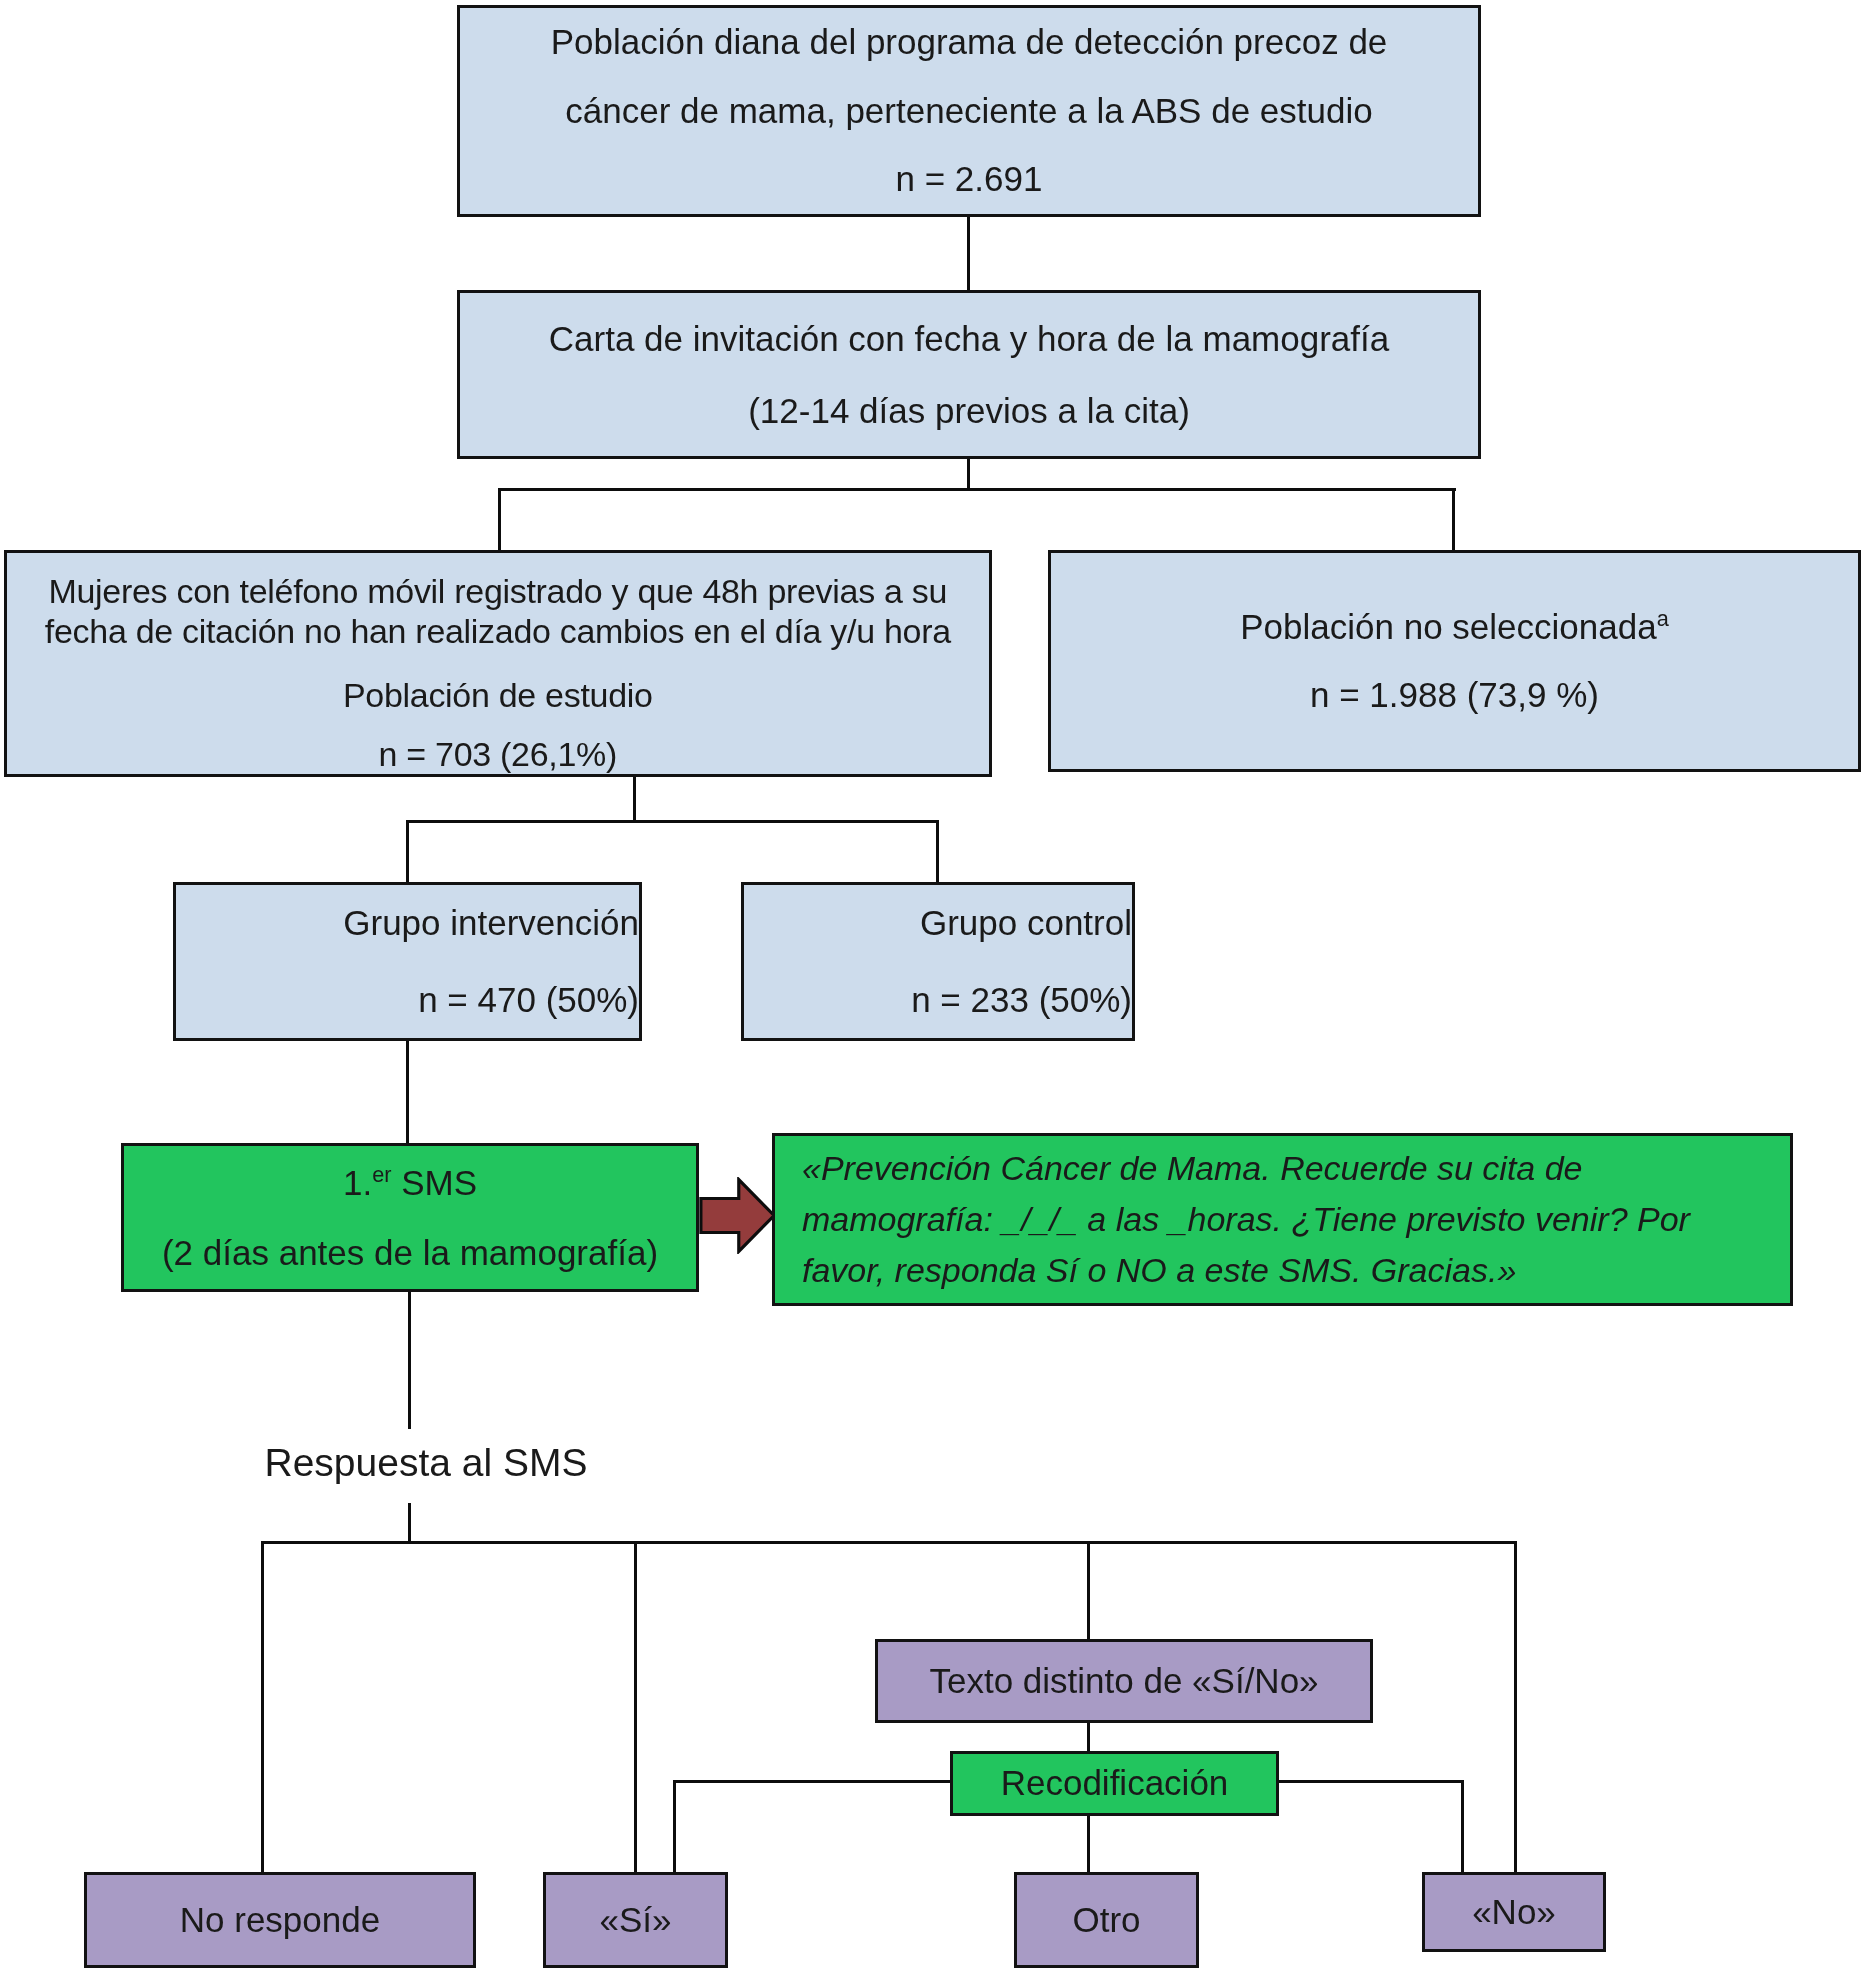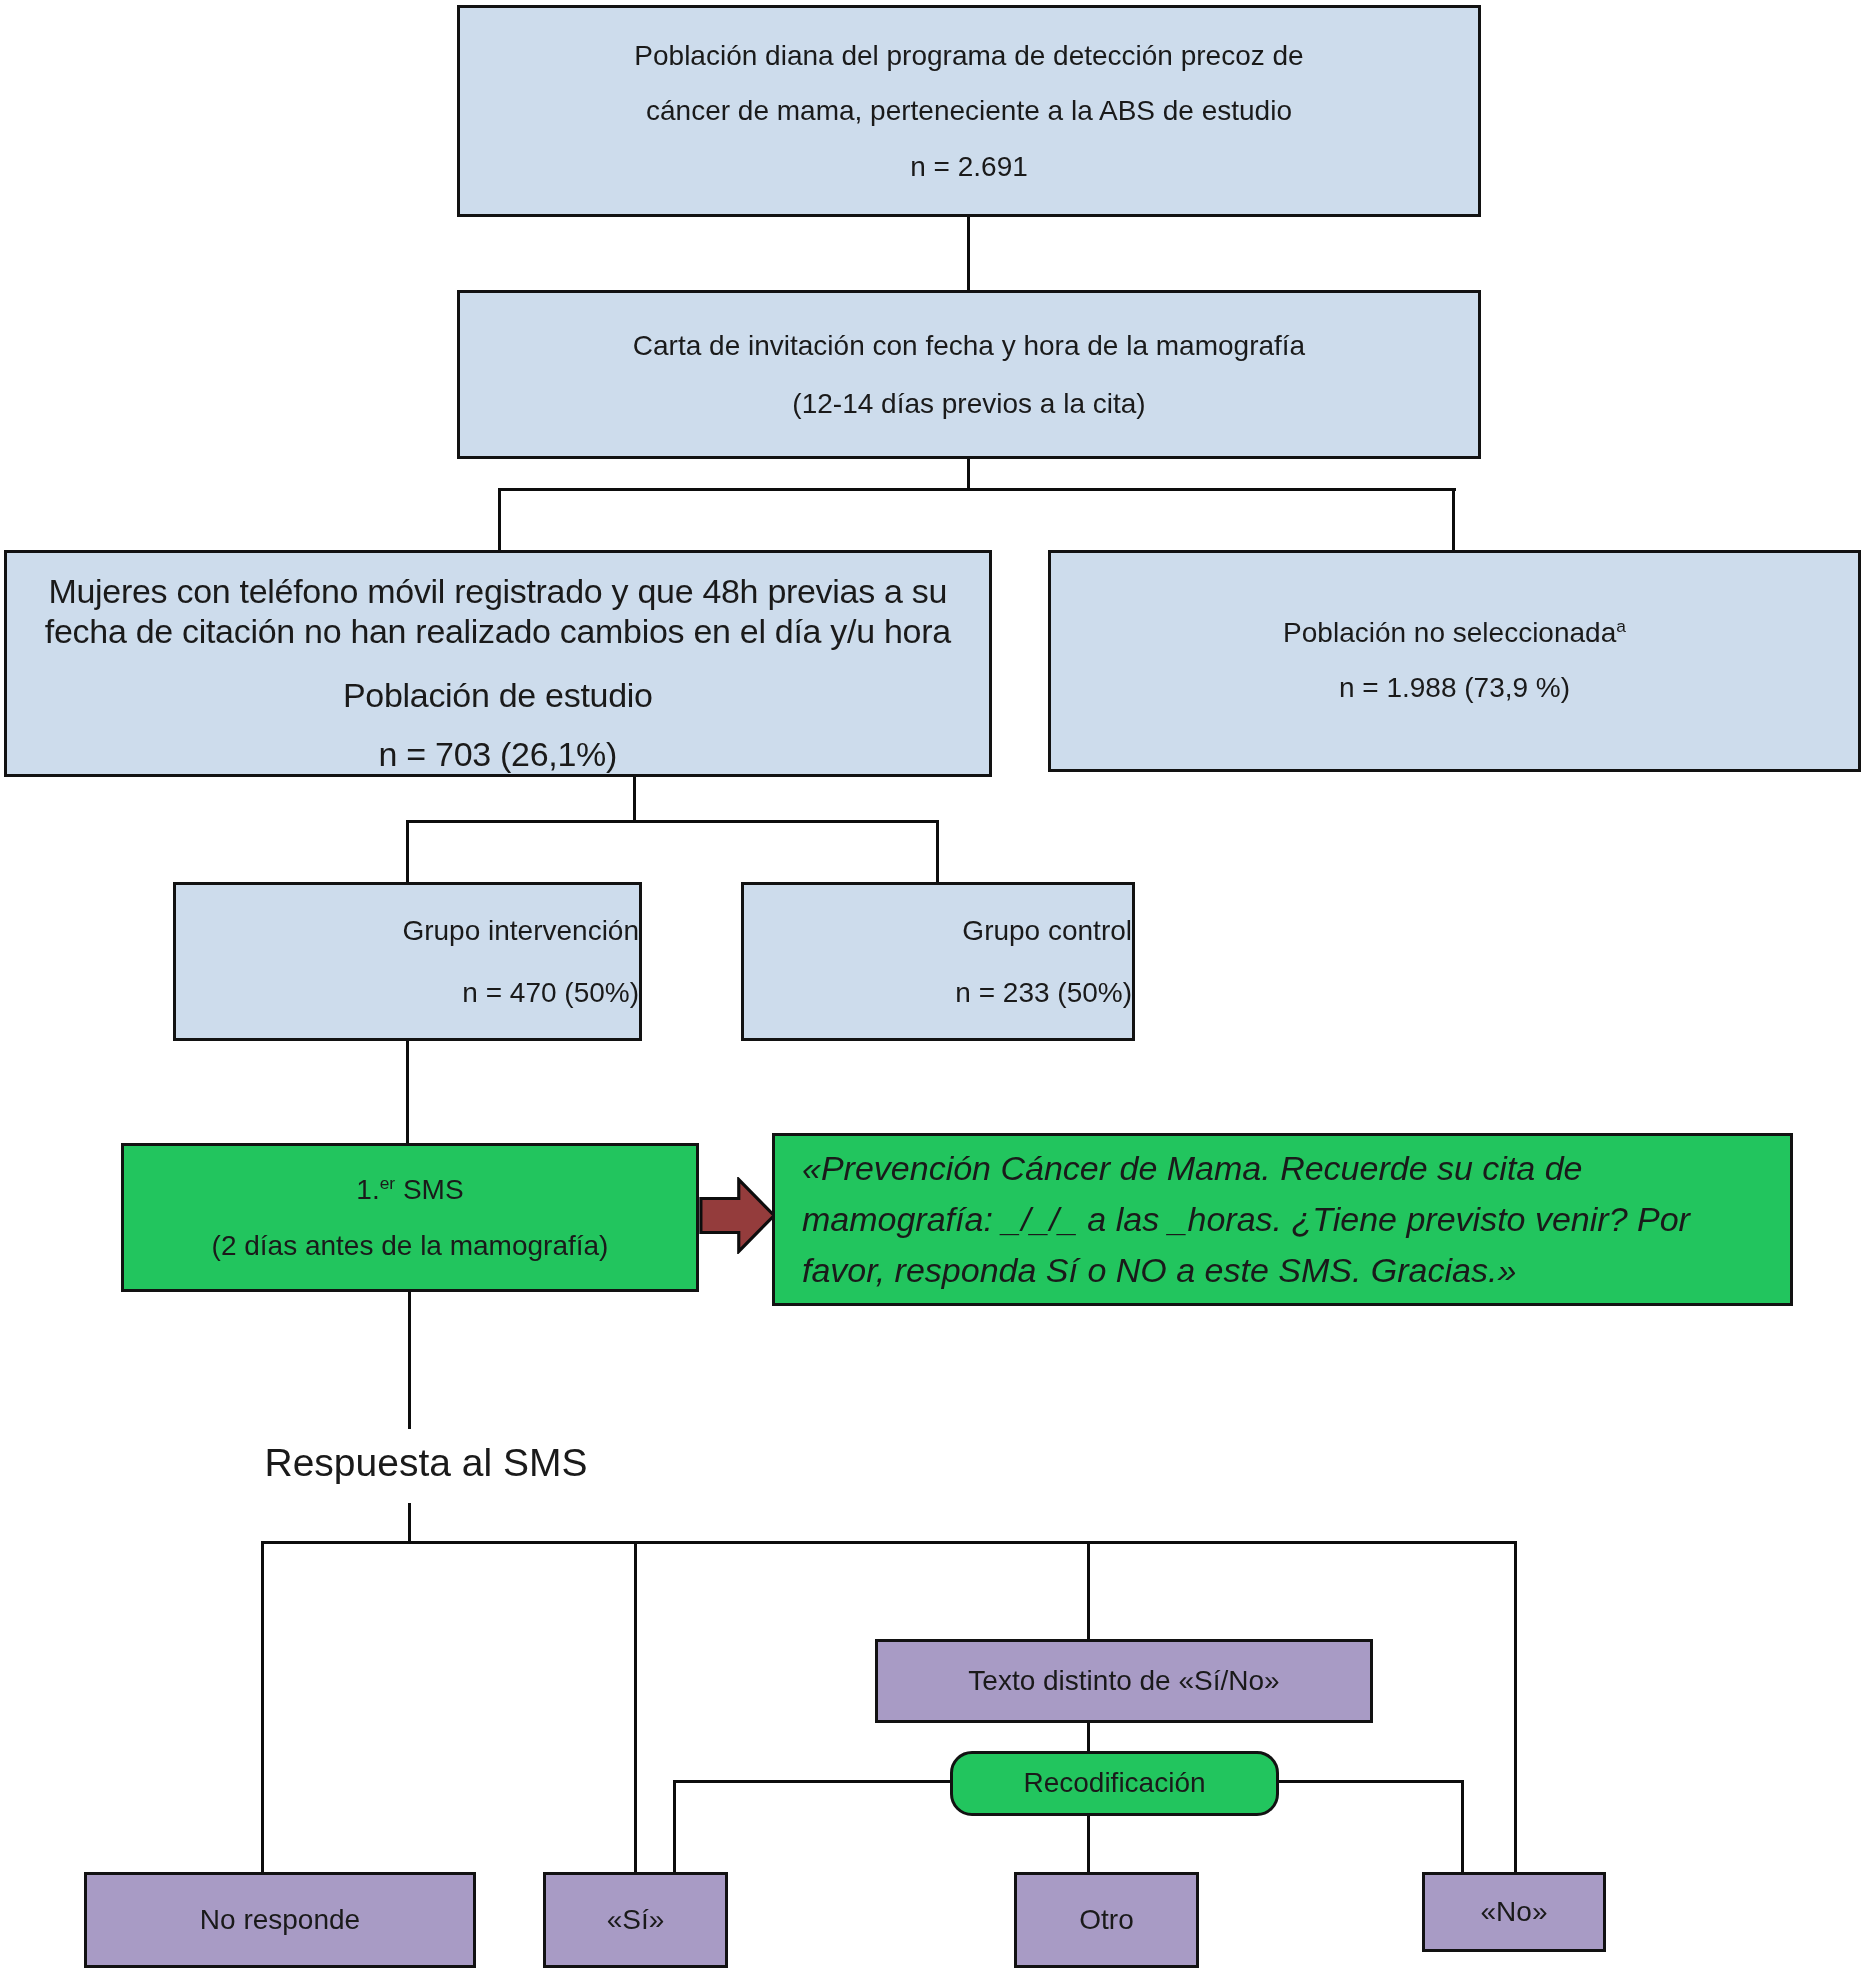--- a/index.html
+++ b/index.html
@@ -13,21 +13,21 @@
   }
   .box {
     position:absolute;
     box-sizing:border-box;
     border:3.2px solid #121212;
     display:flex;
     flex-direction:column;
     align-items:center;
     justify-content:center;
     text-align:center;
-    font-size:28px;
+    font-size:35px;
     line-height:2.05;
   }
   .blue   { background:#cddcec; }
   .pink   { background:#22c55e; }
   .purple { background:#a89bc5; }
   .line { white-space:nowrap; }
   .tight { line-height:1.18; }
   .vline, .hline { position:absolute; background:#0d0d0d; }
   .vline { width:3.2px; }
   .hline { height:3.2px; }
@@ -124,21 +124,21 @@
     <div class="line">mamografía: _/_/_ a las _horas. ¿Tiene previsto venir? Por</div>
     <div class="line">favor, responda Sí o NO a este SMS. Gracias.»</div>
   </div>
 
   <div class="label" style="left:242px;top:1441px;width:368px;">Respuesta al SMS</div>
 
   <div class="box purple" style="left:875px;top:1639px;width:498px;height:84px;line-height:1.2;">
     <div class="line">Texto distinto de «Sí/No»</div>
   </div>
 
-  <div class="box pink" style="left:950px;top:1751px;width:329px;height:65px;line-height:1.1;border-radius:22px;">
+  <div class="box pink" style="left:950px;top:1751px;width:329px;height:65px;line-height:1.1;">
     <div class="line">Recodificación</div>
   </div>
 
   <div class="box purple" style="left:84px;top:1872px;width:392px;height:96px;line-height:1.2;">
     <div class="line">No responde</div>
   </div>
 
   <div class="box purple" style="left:543px;top:1872px;width:185px;height:96px;line-height:1.2;">
     <div class="line">«Sí»</div>
   </div>

